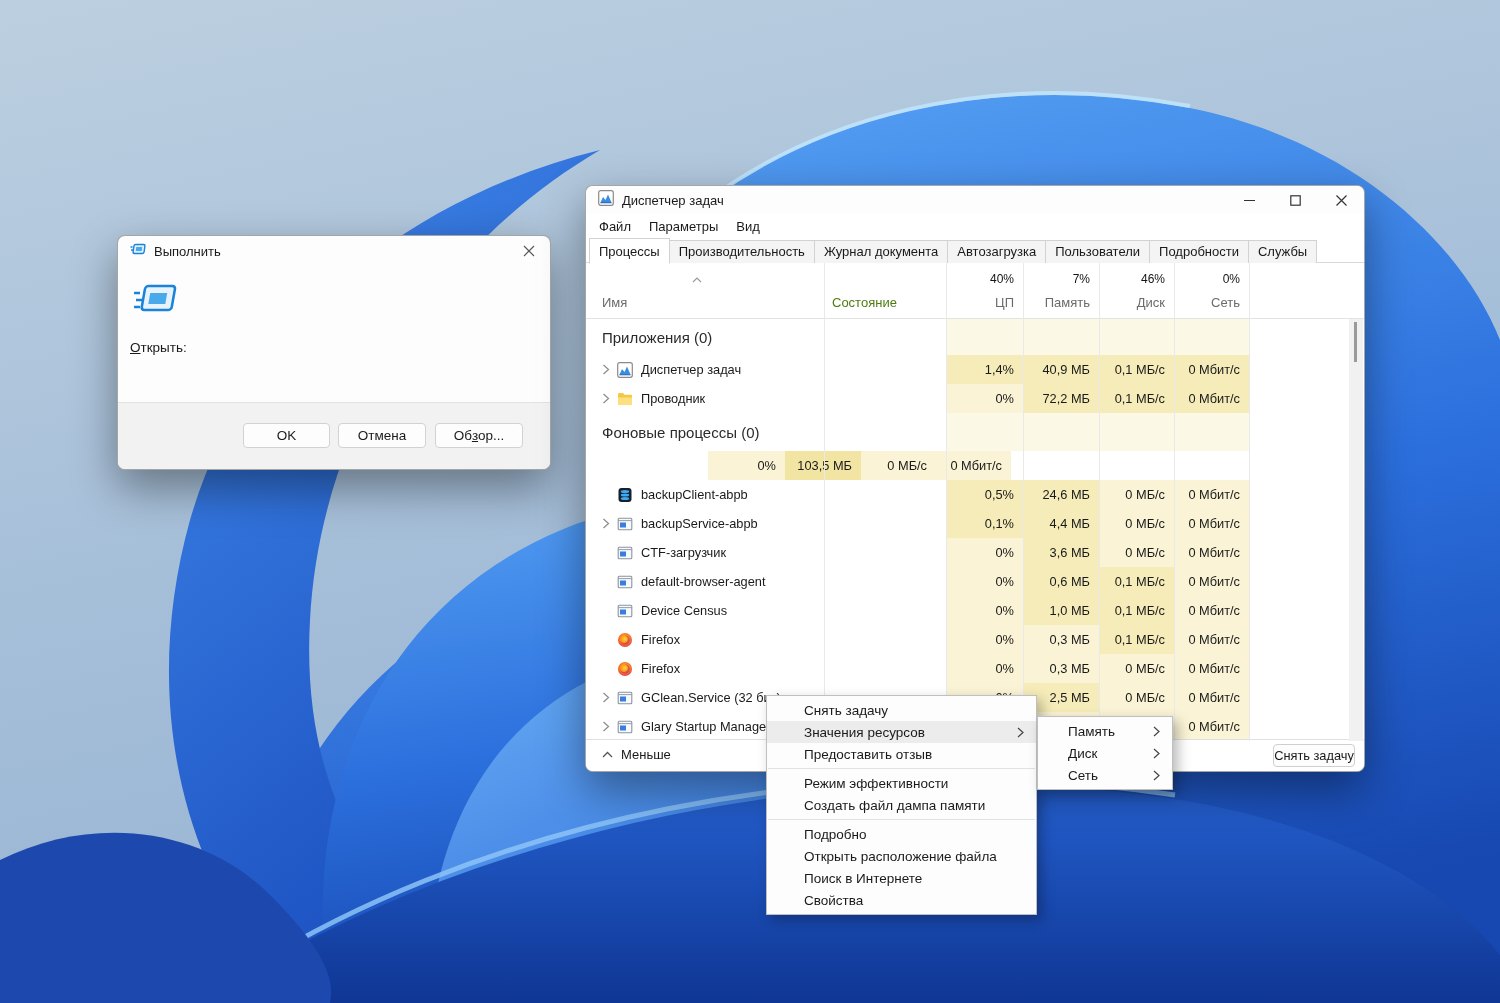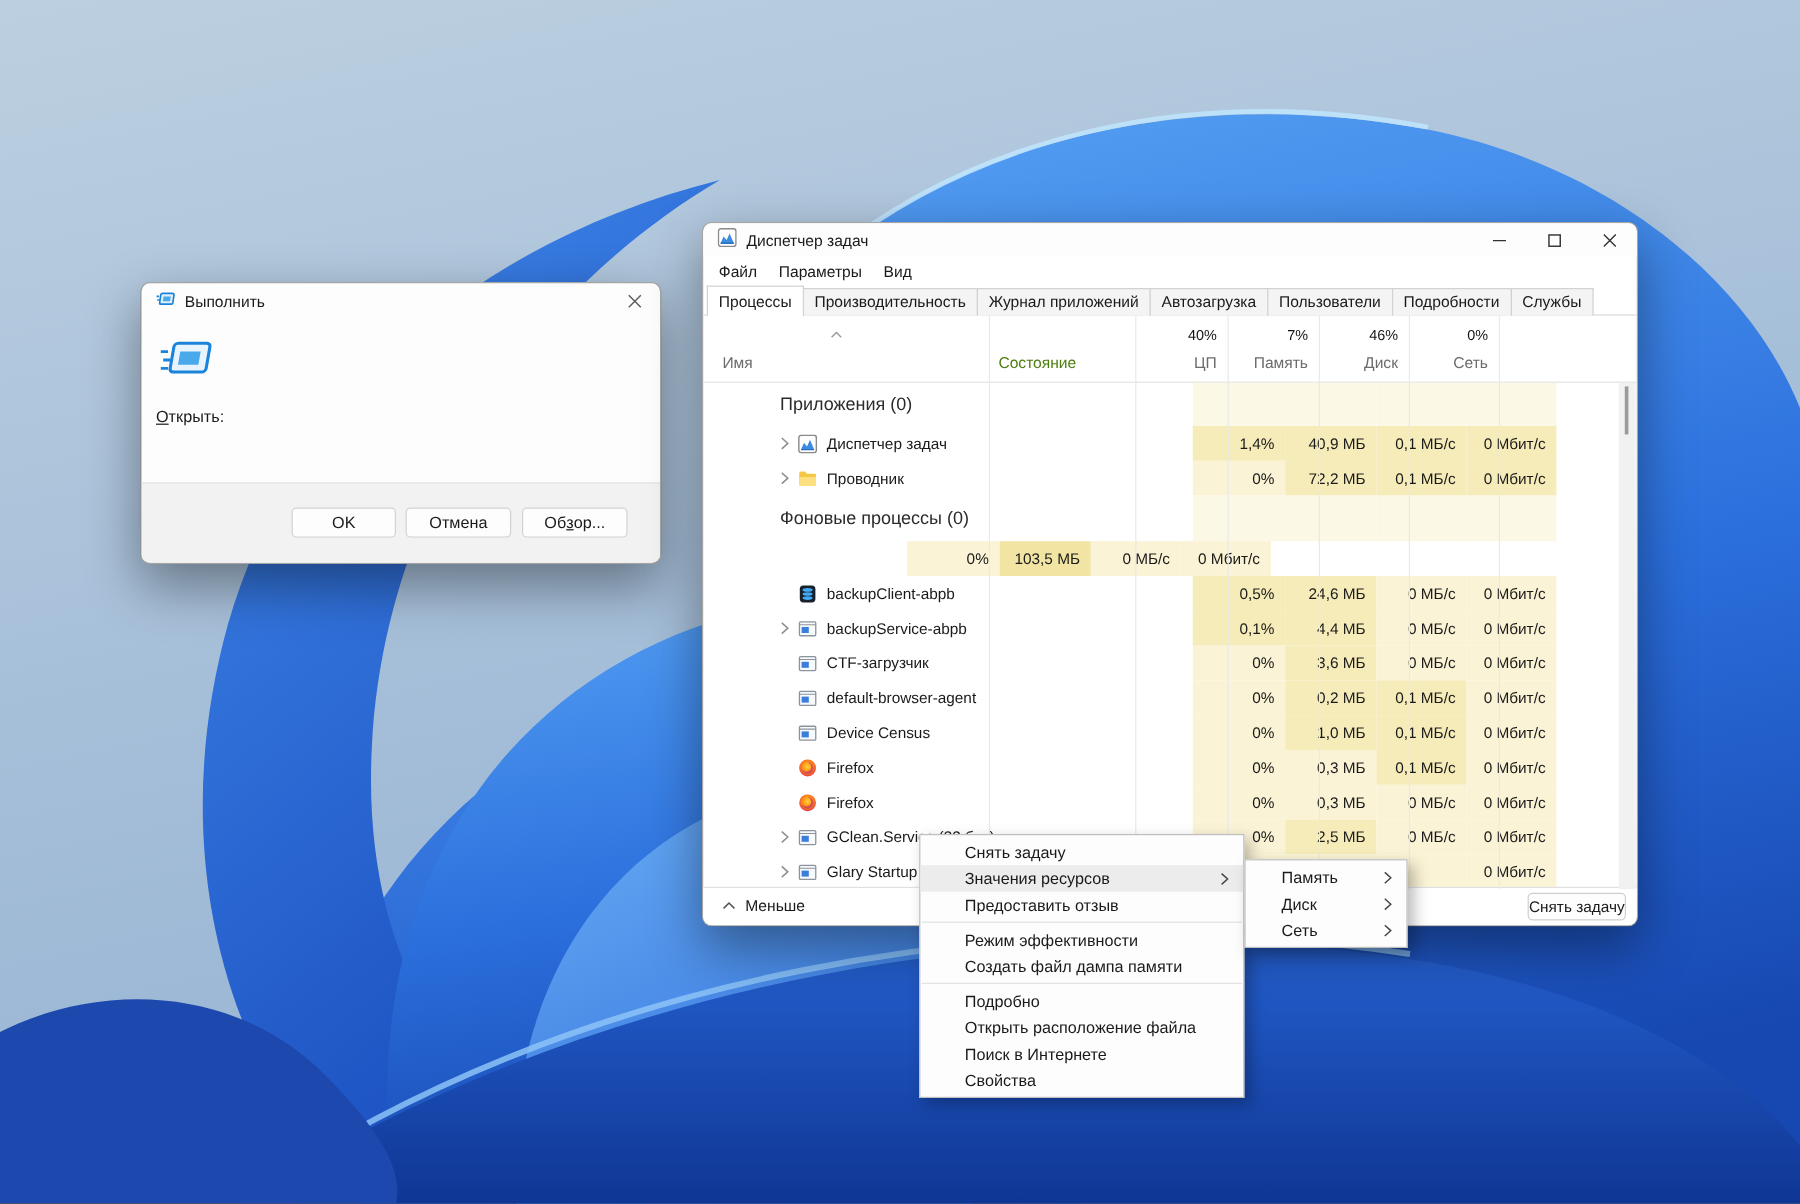--- a/index.html
+++ b/index.html
@@ -51,21 +51,21 @@
   .tm-tab.active{background:#fff;z-index:3;padding-top:5px;border-bottom:1px solid #fff;margin-bottom:-1px;}
   .tm-header{position:relative;height:56px;border-bottom:1px solid #e3e3e3;}
   .hdr-name{position:absolute;left:16px;bottom:8px;font-size:13px;color:#6b6b6b;}
   .hdr-sort{position:absolute;left:106px;top:6px;color:#8a8a8a;}
   .hdr-status{position:absolute;left:246px;bottom:8px;font-size:13px;color:#4d7c0f;}
   .hdr-col{position:absolute;top:0;height:100%;}
   .hdr-total{position:absolute;right:9px;top:9px;font-size:12px;color:#141414;}
   .hdr-collabel{position:absolute;right:9px;bottom:8px;font-size:13px;color:#6b6b6b;}
   .col-cpu{left:360px;width:77px;} .col-mem{left:437px;width:76px;}
   .col-disk{left:513px;width:75px;} .col-net{left:588px;width:75px;}
-  .tm-list{position:relative;width:765px;padding-left:48px;}
+  .tm-list{position:relative;width:765px;}
   .tm-row{display:flex;}
   .cell{height:100%;}
   .cell.name{width:238px;display:flex;align-items:center;padding-left:16px;}
   .cell.status{width:122px;}
   .cell.val{text-align:right;padding-right:9px;font-size:12.8px;display:flex;align-items:center;justify-content:flex-end;}
   .cell.c0{width:77px;}.cell.c1{width:76px;}.cell.c2{width:75px;}.cell.c3{width:75px;}
   .cell.filler{flex:1;}
   .h0{background:#fcf8e6;}.h1{background:#faf3d5;}.h2{background:#f6ecb9;}.h3{background:#f2e5a4;}
   .group-label{font-size:15px;color:#2b2b2b;}
   .chev{width:15px;display:inline-flex;color:#8f8f8f;}
@@ -208,21 +208,21 @@
       </span>
     </div>
     <div class="tm-menubar">
         <div class="tm-menu-item">Файл</div>
         <div class="tm-menu-item">Параметры</div>
         <div class="tm-menu-item">Вид</div>
       </div>
     <div class="tm-tabstrip">
         <div class="tm-tab active">Процессы</div>
         <div class="tm-tab">Производительность</div>
-        <div class="tm-tab">Журнал приложений</div>
+        <div class="tm-tab">Журнал документа</div>
         <div class="tm-tab">Автозагрузка</div>
         <div class="tm-tab">Пользователи</div>
         <div class="tm-tab">Подробности</div>
         <div class="tm-tab">Службы</div>
       </div>
 
     <div class="tm-header">
       <span class="hdr-sort"><svg width="10" height="6" viewBox="0 0 10 6">
             <path d="M1,5 L5,1 L9,5" stroke="#9a9a9a" stroke-width="1.2" fill="none"></path>
           </svg></span>
@@ -391,21 +391,21 @@
               <svg width="16" height="16" viewBox="0 0 16 16">
                 <rect x="1.2" y="2.2" width="13.6" height="11.6" rx="1" fill="#f7fafc" stroke="#8b949c" stroke-width="1.1"></rect>
                 <line x1="1.5" y1="4.6" x2="14.5" y2="4.6" stroke="#8b949c" stroke-width="0.9"></line>
                 <rect x="3" y="6.5" width="6" height="5" fill="#3b7ddd"></rect>
               </svg>
             </span>
             <span class="pname">default-browser-agent</span>
           </div>
           <div class="cell status"></div>
           <div class="cell val c0 h1">0%</div>
-          <div class="cell val c1 h2">0,2 МБ</div>
+          <div class="cell val c1 h2">0,6 МБ</div>
           <div class="cell val c2 h2">0,1 МБ/с</div>
           <div class="cell val c3 h1">0 Мбит/с</div>
           <div class="cell filler"></div>
         </div>
         <div class="tm-row" style="height: 29px;">
           <div class="cell name">
             <span class="chev"></span>
             <span class="picon">
               <svg width="16" height="16" viewBox="0 0 16 16">
                 <rect x="1.2" y="2.2" width="13.6" height="11.6" rx="1" fill="#f7fafc" stroke="#8b949c" stroke-width="1.1"></rect>

